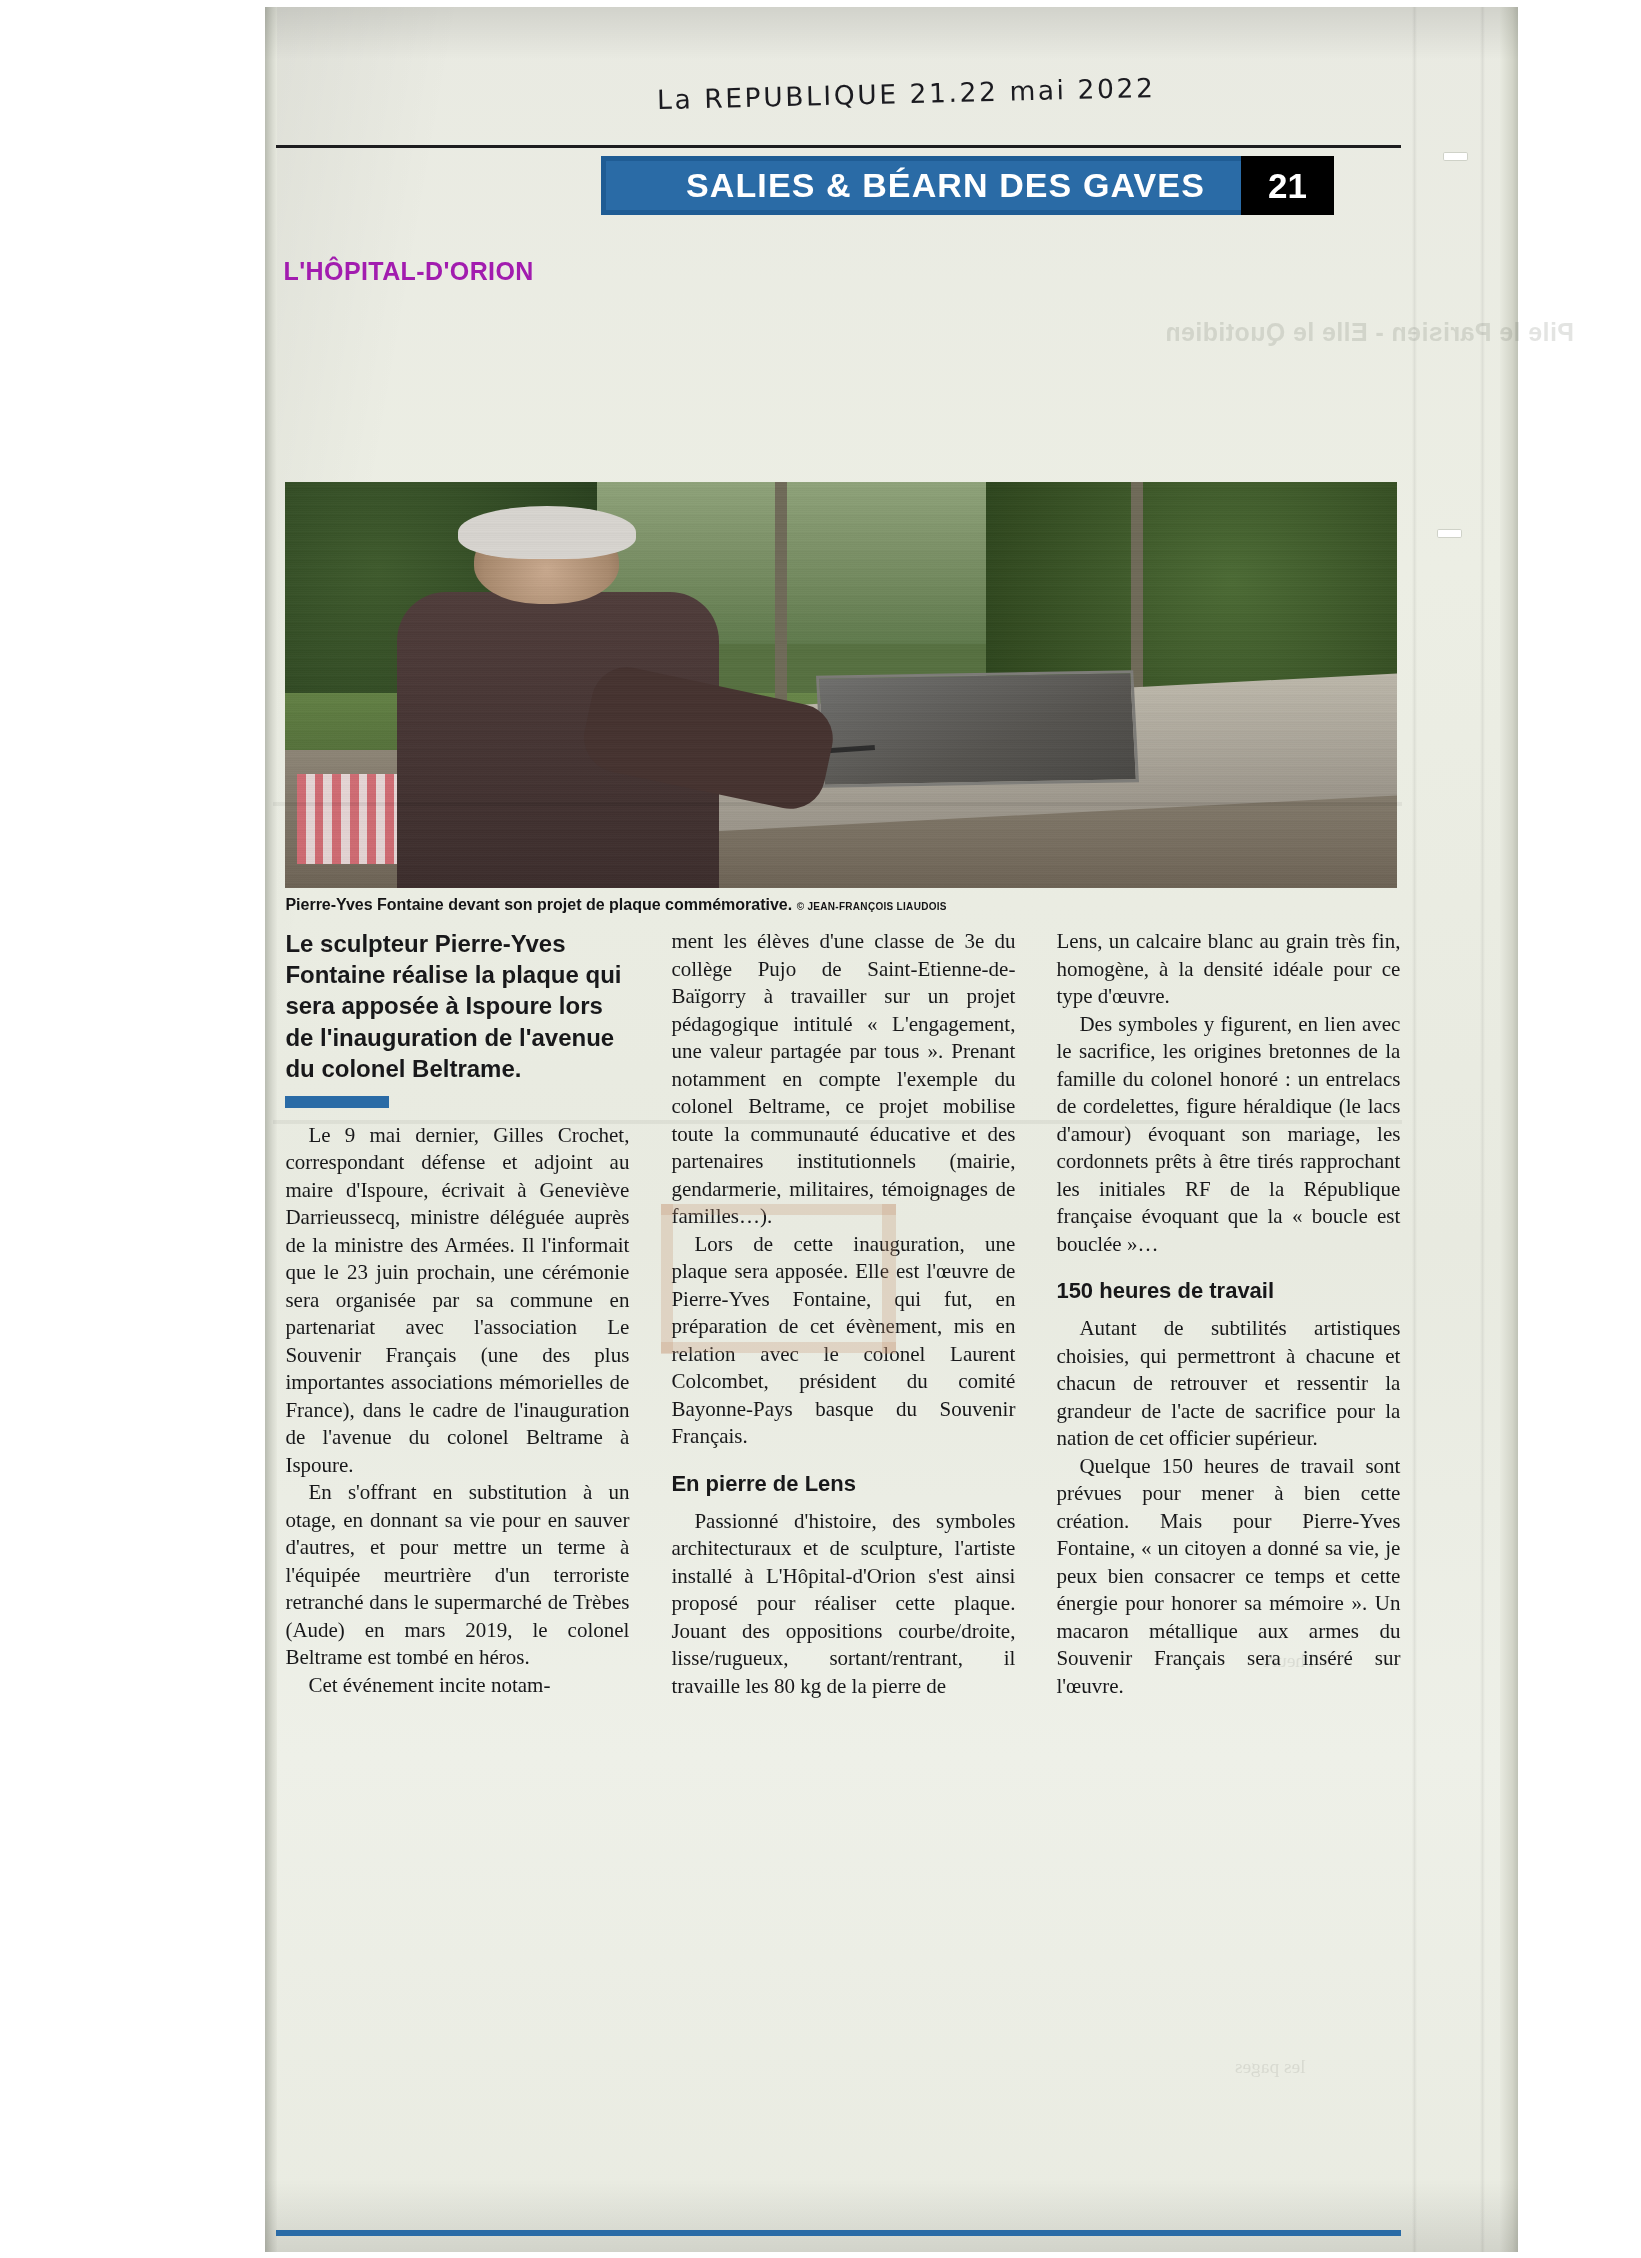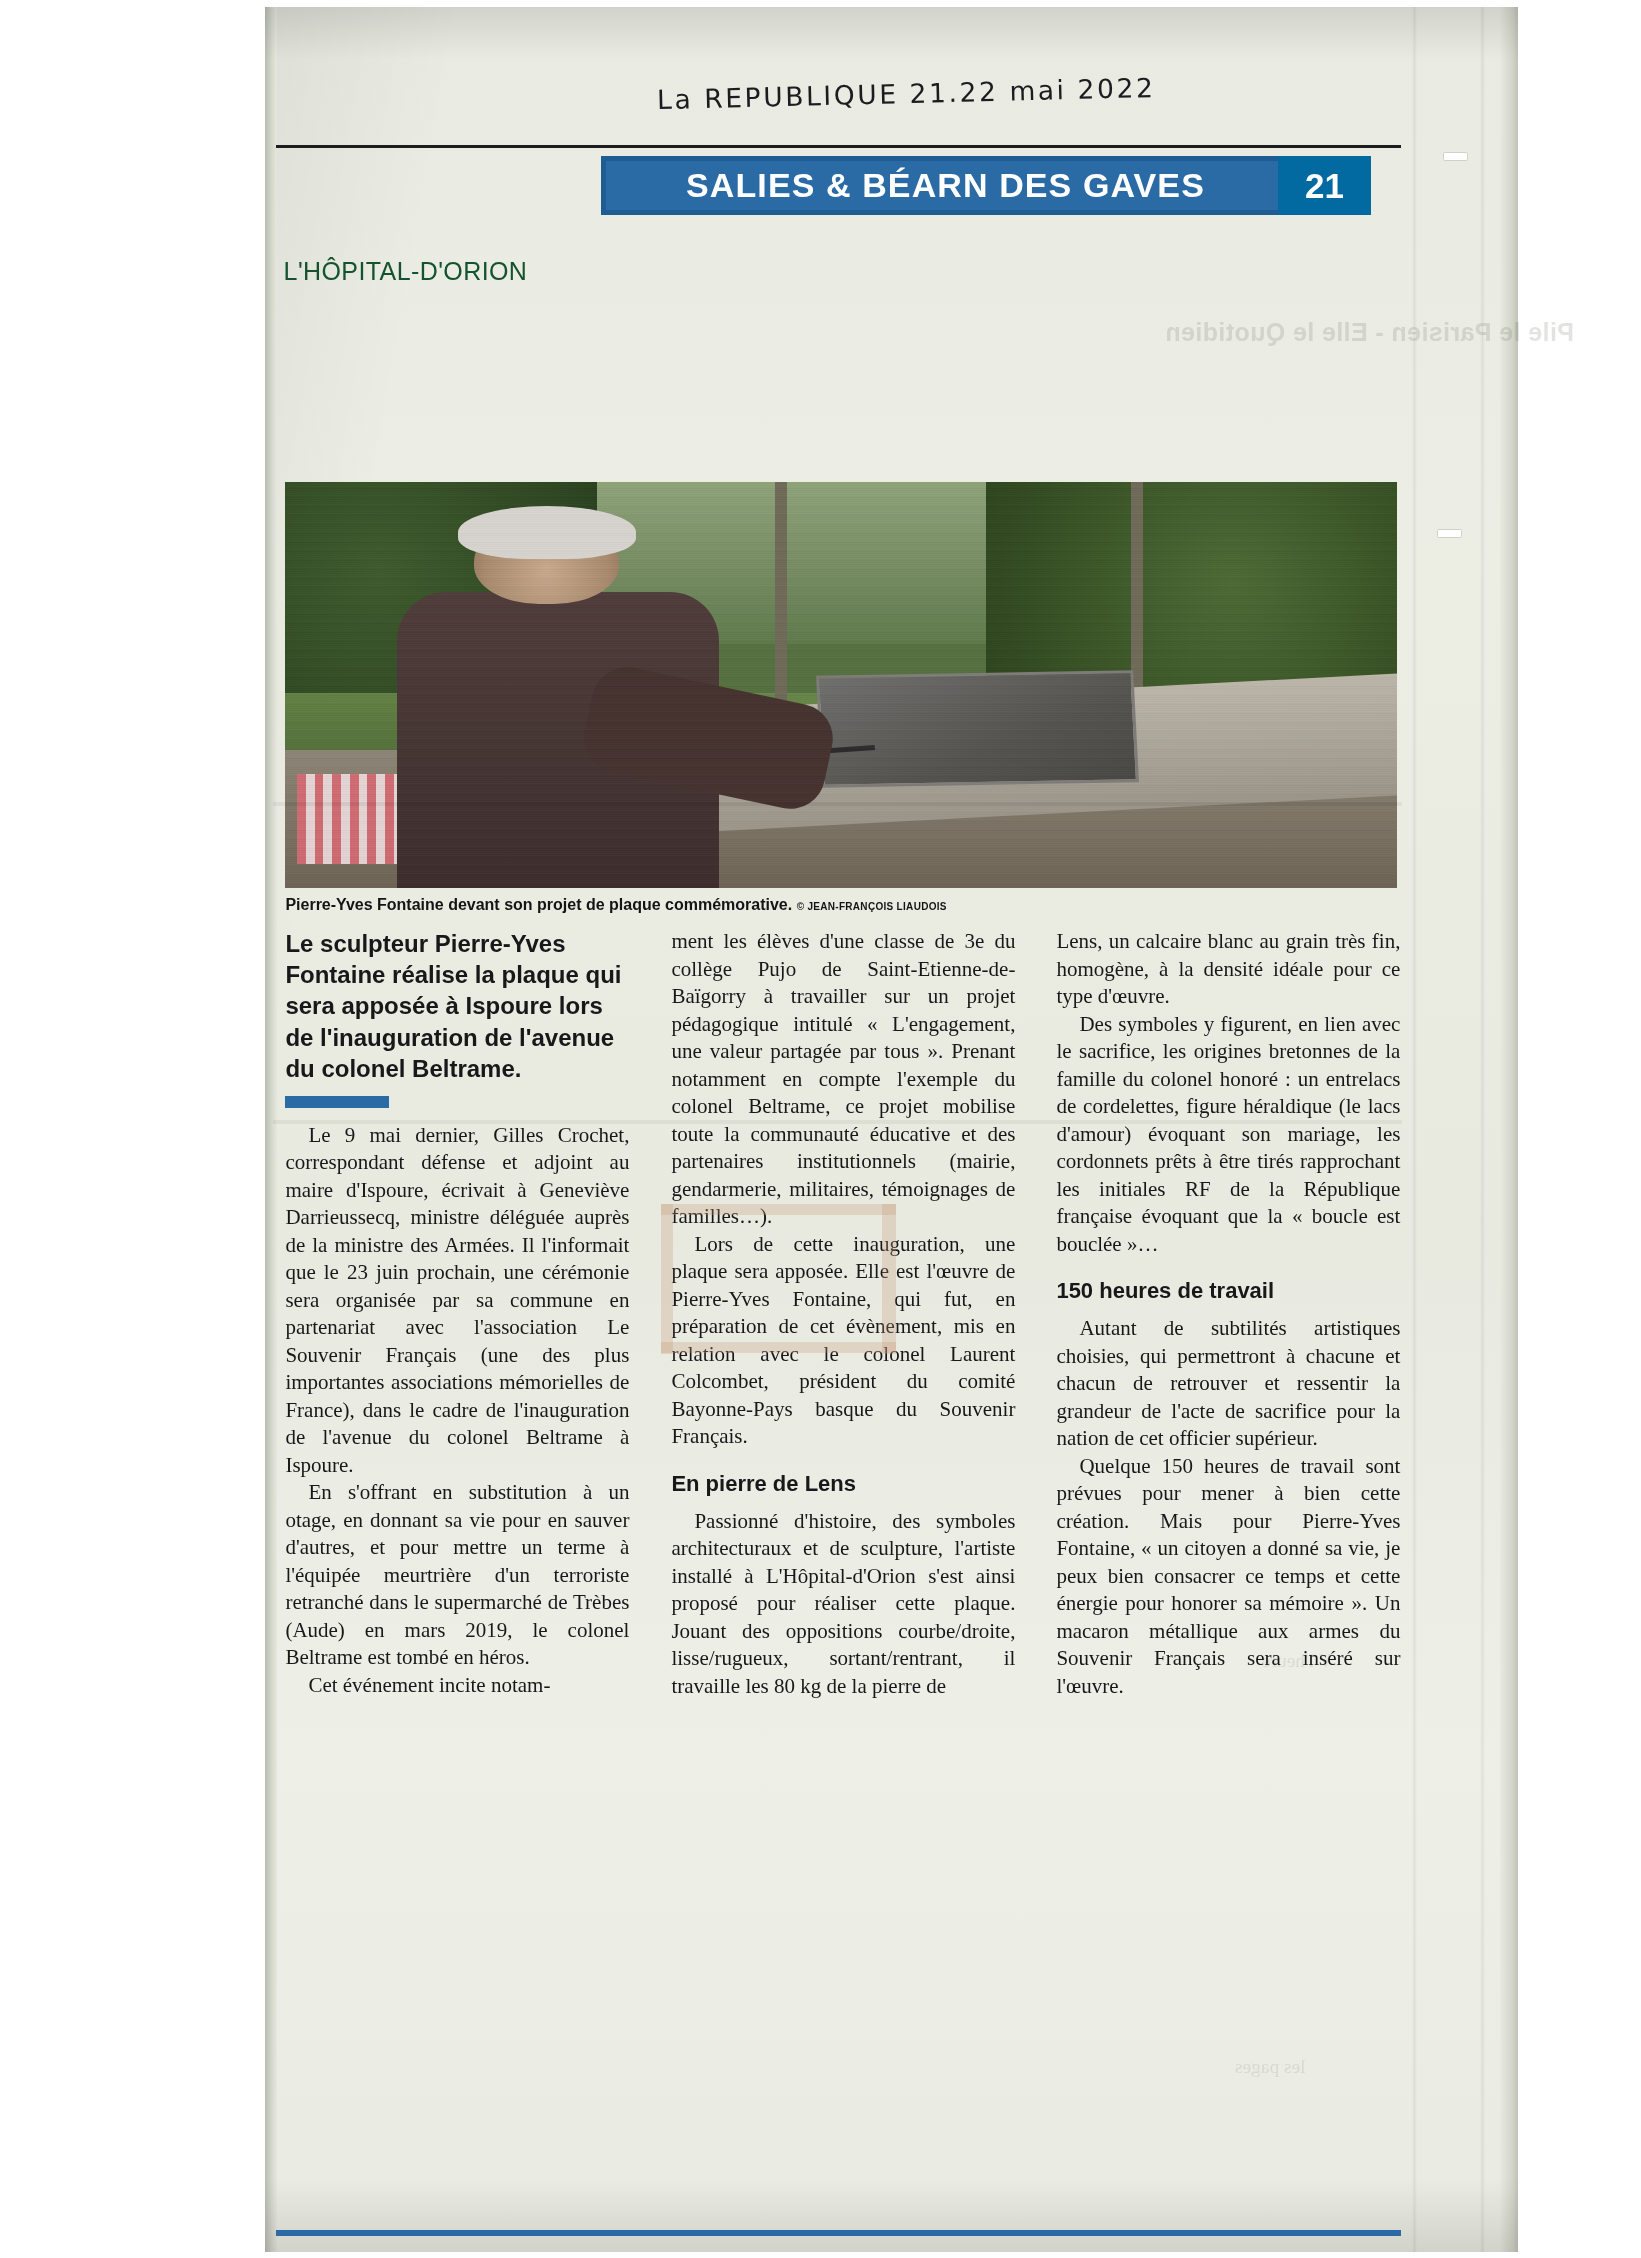--- a/index.html
+++ b/index.html
@@ -143,39 +143,39 @@
     justify-content: center;
     color: #ffffff;
     font-family: "Liberation Sans", sans-serif;
     font-weight: bold;
     font-size: 34px;
     letter-spacing: 1.1px;
     border-radius: 10px;
   }
   .page-number-box {
     position: absolute;
-    left: 1005px; top: 24px;
+    left: 968px; top: 24px;
     width: 93px; height: 59px;
-    background: #0369a1;
+    background: #000000;
     display: flex;
     align-items: center;
     justify-content: center;
     color: #ffffff;
     font-family: "Liberation Sans", sans-serif;
     font-weight: bold;
     font-size: 35px;
   }
 
   
   .kicker {
     position: absolute;
     left: 10.6px; top: 125px;
-    color: #14532d;
-    font-family: "Liberation Sans", sans-serif;
-    font-weight: normal;
+    color: #a21caf;
+    font-family: "Liberation Sans", sans-serif;
+    font-weight: bold;
     font-size: 25px;
     letter-spacing: 0.4px;
   }
 
   
   .headline {
     position: absolute;
     left: 10.6px; top: 159px;
     width: 1112px;
     color: #141416;

